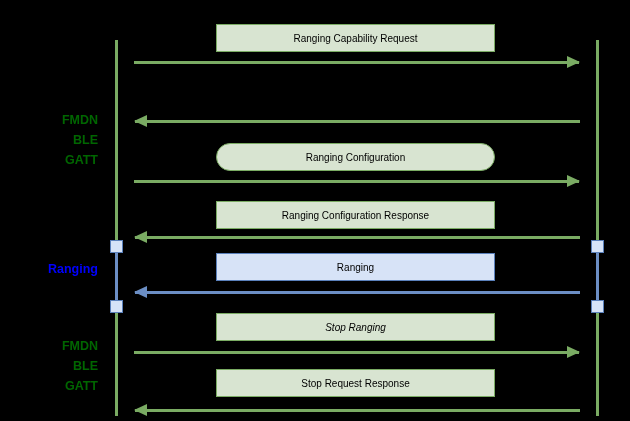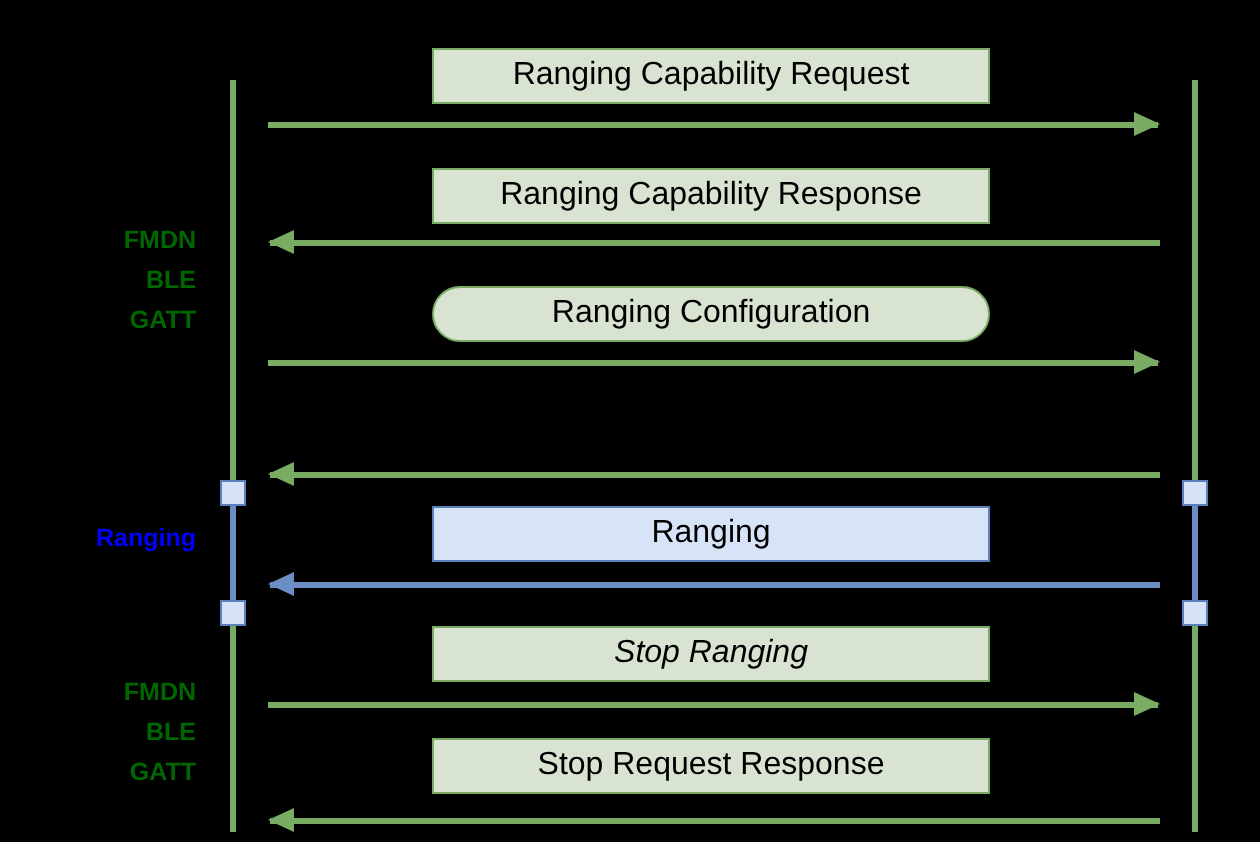--- a/index.html
+++ b/index.html
@@ -55,21 +55,21 @@
   
   .msg-box {
     position: absolute;
     left: 216px;
     width: 279px;
     height: 28px;
     box-sizing: border-box;
     display: flex;
     align-items: center;
     justify-content: center;
-    font-size: 16px;
+    font-size: 10px;
     color: #000000;
   }
   .msg-box.green {
     background: #d8e4d1;
     border: 1px solid #7aab63;
   }
   .msg-box.blue {
     background: #d7e3f7;
     border: 1px solid #5a80bb;
   }
@@ -140,32 +140,32 @@
   <div class="phase-label fmdn" style="left:22px; top:336px; width:76px;">FMDN
 BLE
 GATT</div>
 
   <div class="msg-box green" style="top:24px;">Ranging Capability Request</div>
   <div class="arrow green to-right" style="left:134px; top:61px; width:445px;">
     <span class="shaft"></span>
     <span class="head"></span>
   </div>
 
-  <div class="msg-box green" style="top:84px;">Ranging Capability Response</div>
   <div class="arrow green to-left" style="left:135px; top:120px; width:445px;">
     <span class="shaft"></span>
     <span class="head"></span>
   </div>
 
   <div class="msg-box green" style="top:143px;border-radius:14px;">Ranging Configuration</div>
   <div class="arrow green to-right" style="left:134px; top:180px; width:445px;">
     <span class="shaft"></span>
     <span class="head"></span>
   </div>
 
+  <div class="msg-box green" style="top:201px;">Ranging Configuration Response</div>
   <div class="arrow green to-left" style="left:135px; top:236px; width:445px;">
     <span class="shaft"></span>
     <span class="head"></span>
   </div>
 
   <div class="msg-box blue" style="top:253px;">Ranging</div>
   <div class="arrow blue to-left" style="left:135px; top:291px; width:445px;">
     <span class="shaft"></span>
     <span class="head"></span>
   </div>

